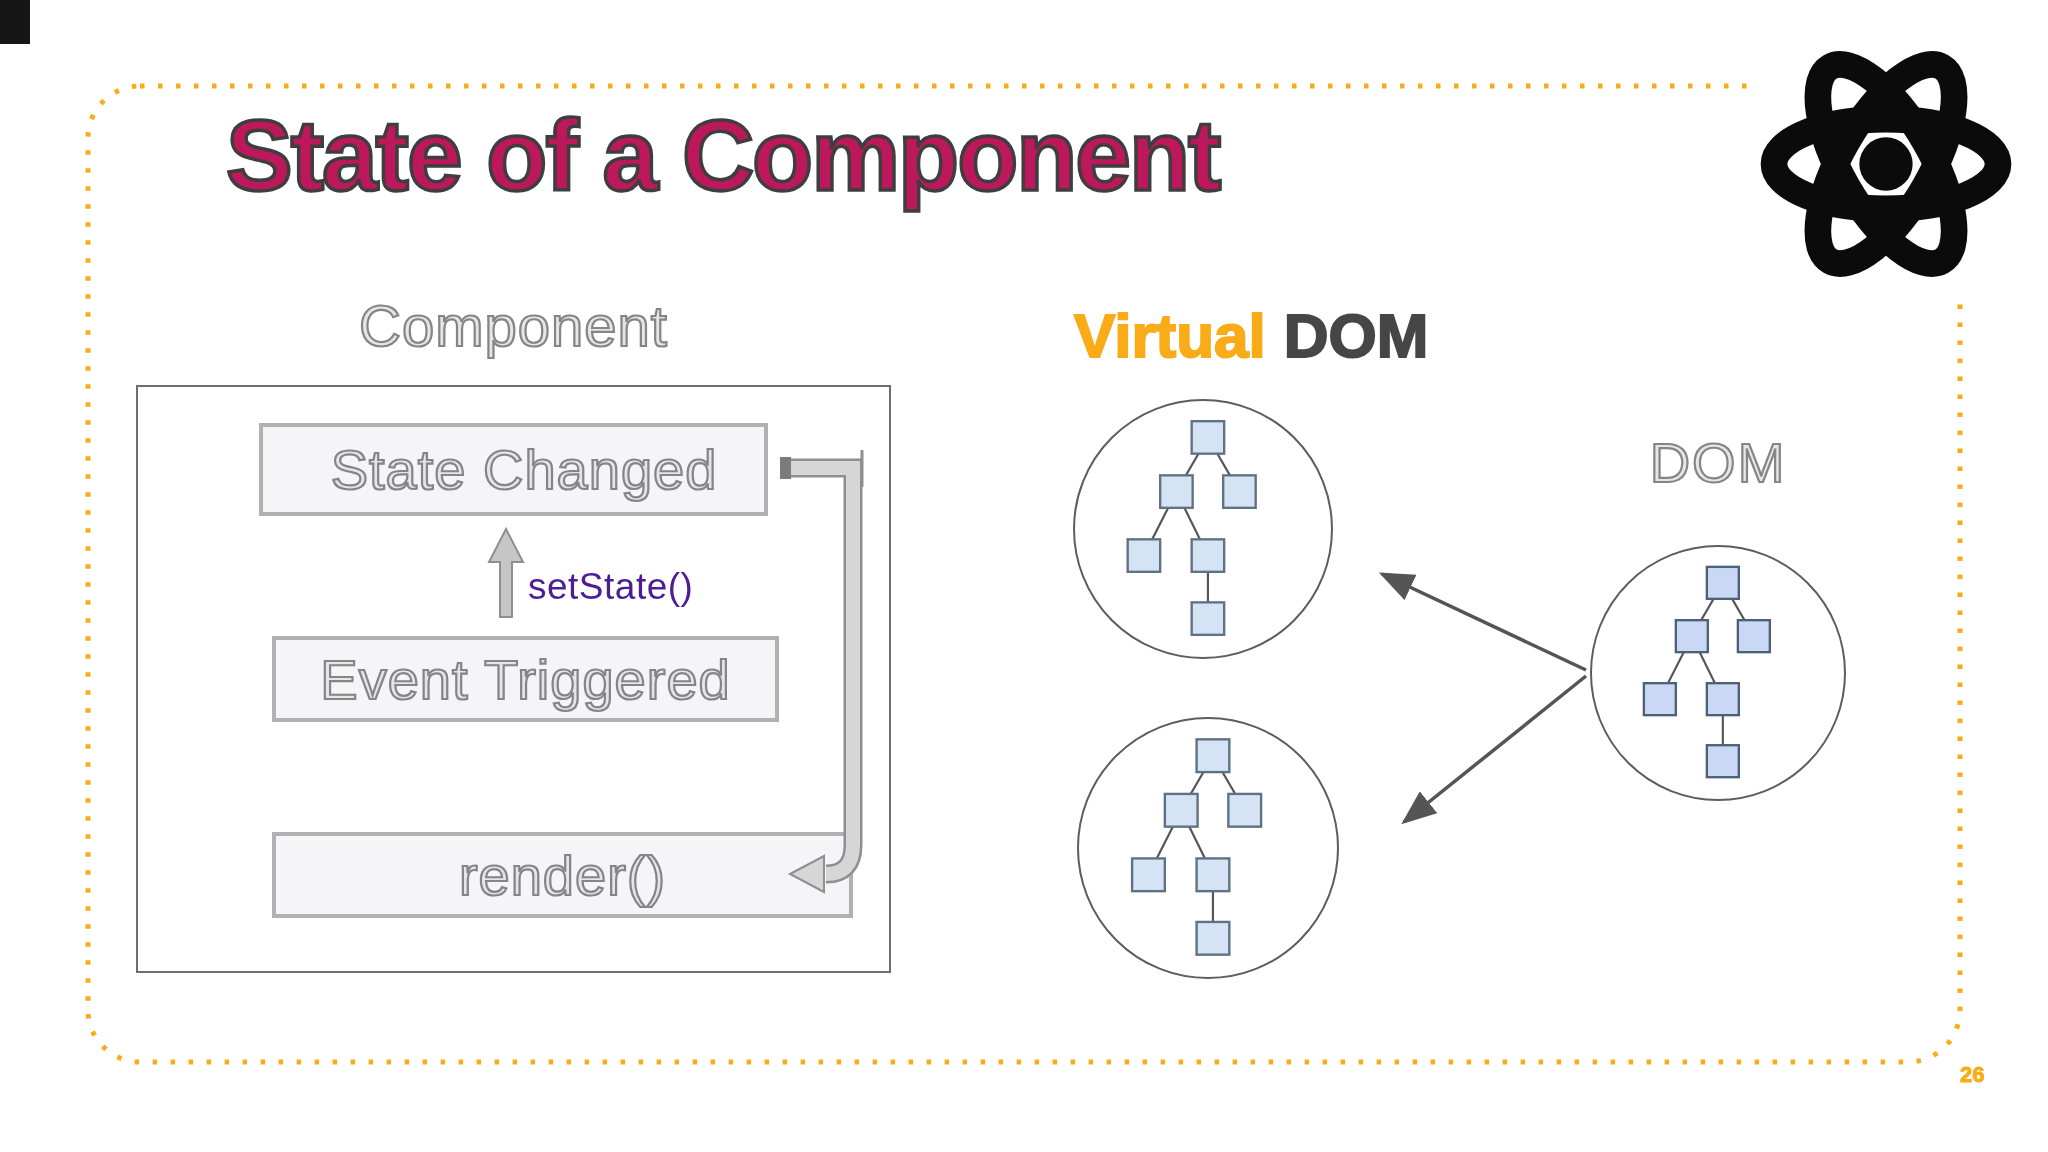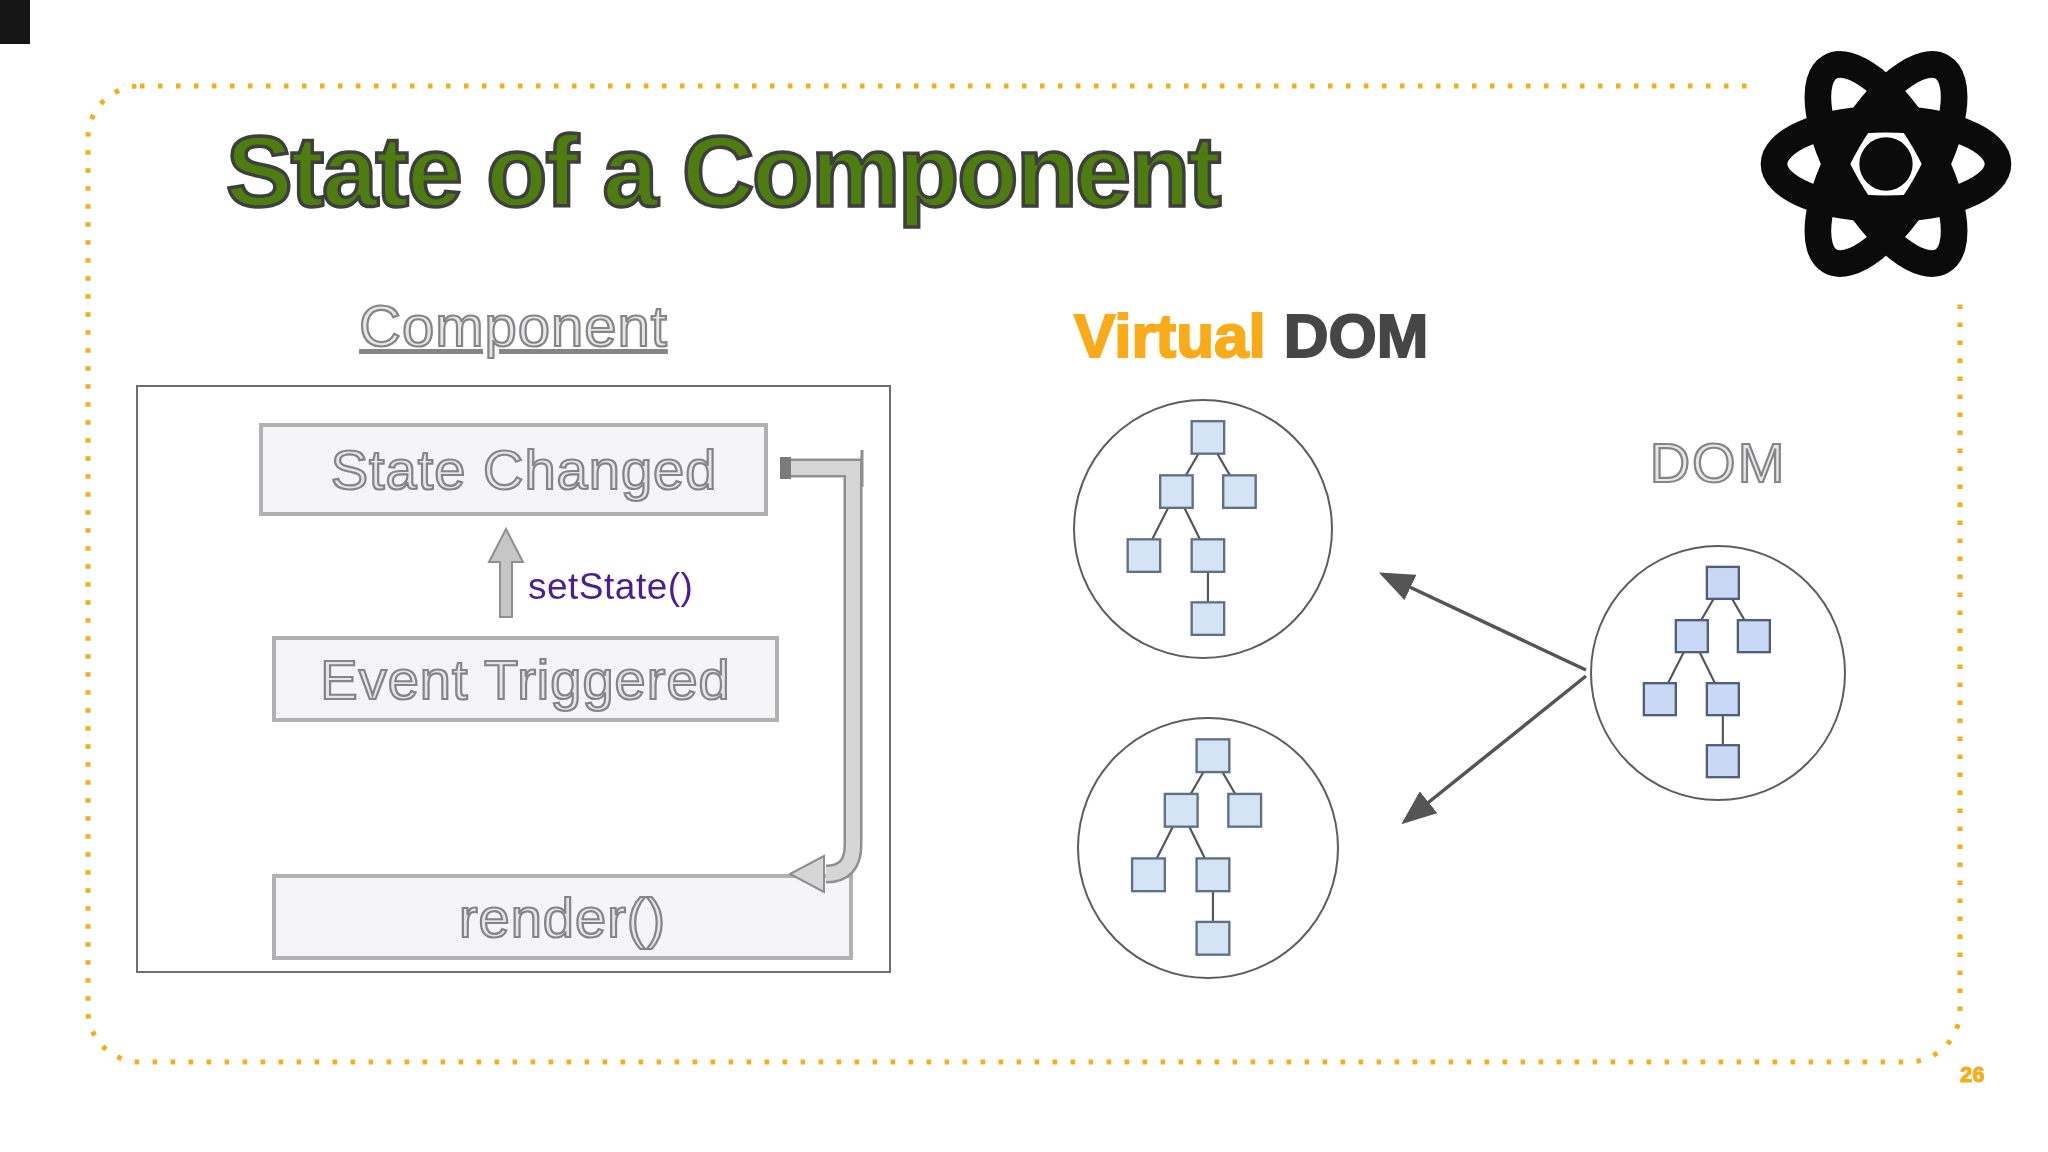--- a/index.html
+++ b/index.html
@@ -6,49 +6,49 @@
   html,body { width:2048px; height:1152px; background:#ffffff; }
   body { font-family:"Liberation Sans", sans-serif; position:relative; overflow:hidden; }
 
   .slide { position:absolute; inset:0; background:#ffffff; }
 
   .video-artifact-tl { position:absolute; left:0; top:0; width:30px; height:44px; background:#161616; }
 
   .border-svg, .overlay-svg { position:absolute; left:0; top:0; width:2048px; height:1152px; pointer-events:none; }
 
   .slide-title {
-    position:absolute; left:226px; top:116px; width:1300px;
+    position:absolute; left:226px; top:100px; width:1300px;
     font-size:100px; font-weight:bold; letter-spacing:-2px;
-    color:#4d7c0f; -webkit-text-stroke:3.5px #3E3E3E; line-height:1.1;
+    color:#be185d; -webkit-text-stroke:3.5px #3E3E3E; line-height:1.1;
     white-space:nowrap;
   }
 
   .logo-patch { position:absolute; left:1750px; top:66px; width:282px; height:236px; background:#ffffff; }
   .react-logo { position:absolute; left:1758px; top:42px; width:256px; height:244px; }
 
   .outline-text { color:#e6e5e9; -webkit-text-stroke:2.2px #858585; }
 
   .component-label {
     position:absolute; left:136px; top:292px; width:755px; text-align:center;
-    font-size:58px; letter-spacing:1px;text-decoration:underline;
+    font-size:58px; letter-spacing:1px;
   }
 
   .component-box {
     position:absolute; left:136px; top:385px; width:755px; height:588px;
     border:2px solid #6e6e6e; background:#ffffff;
   }
 
   .flow-box {
     position:absolute; background:#f5f4f6; border:4px solid #b1b1b1;
     display:flex; align-items:center; justify-content:center;
     font-size:56px; letter-spacing:1px;
   }
   .box-state    { left:259px; top:423px; width:509px; height:93px;padding-left:21px; }
   .box-event    { left:272px; top:636px; width:507px; height:86px; }
-  .box-render   { left:272px; top:832px; width:581px; height:86px;margin-top:42px; }
+  .box-render   { left:272px; top:832px; width:581px; height:86px; }
 
   .setstate-label {
     position:absolute; left:528px; top:566px;
     font-size:37px; color:#4c1d95; letter-spacing:0.5px;
   }
 
   .vdom-heading {
     position:absolute; left:1074px; top:300px; font-size:62px; font-weight:bold;
     -webkit-text-stroke:2px currentColor; white-space:nowrap; color:#464646;
   }

